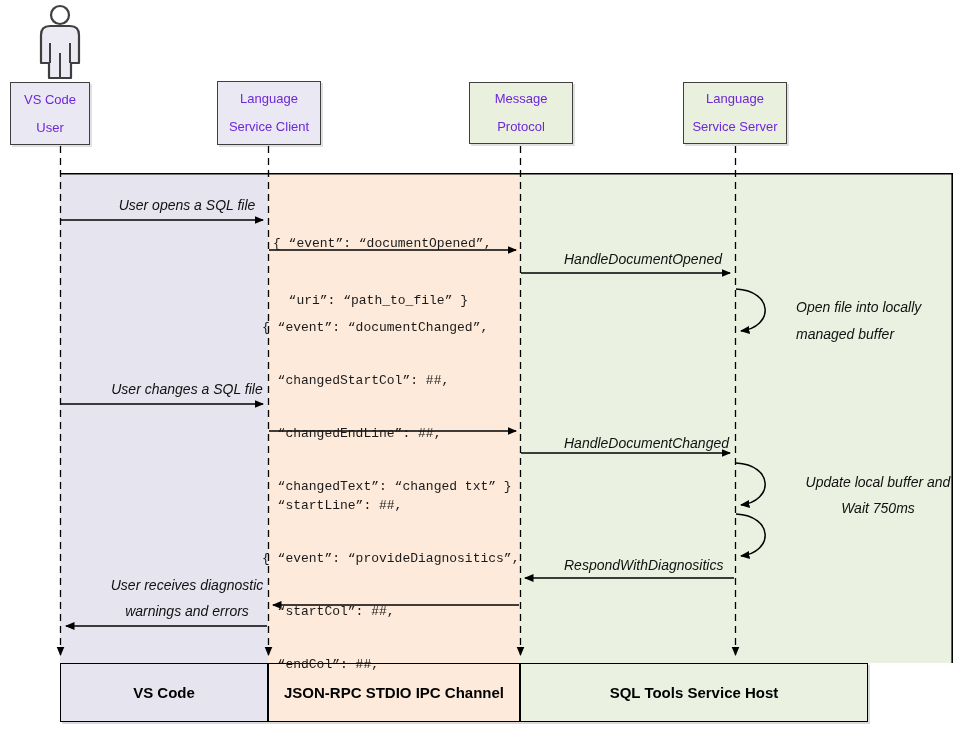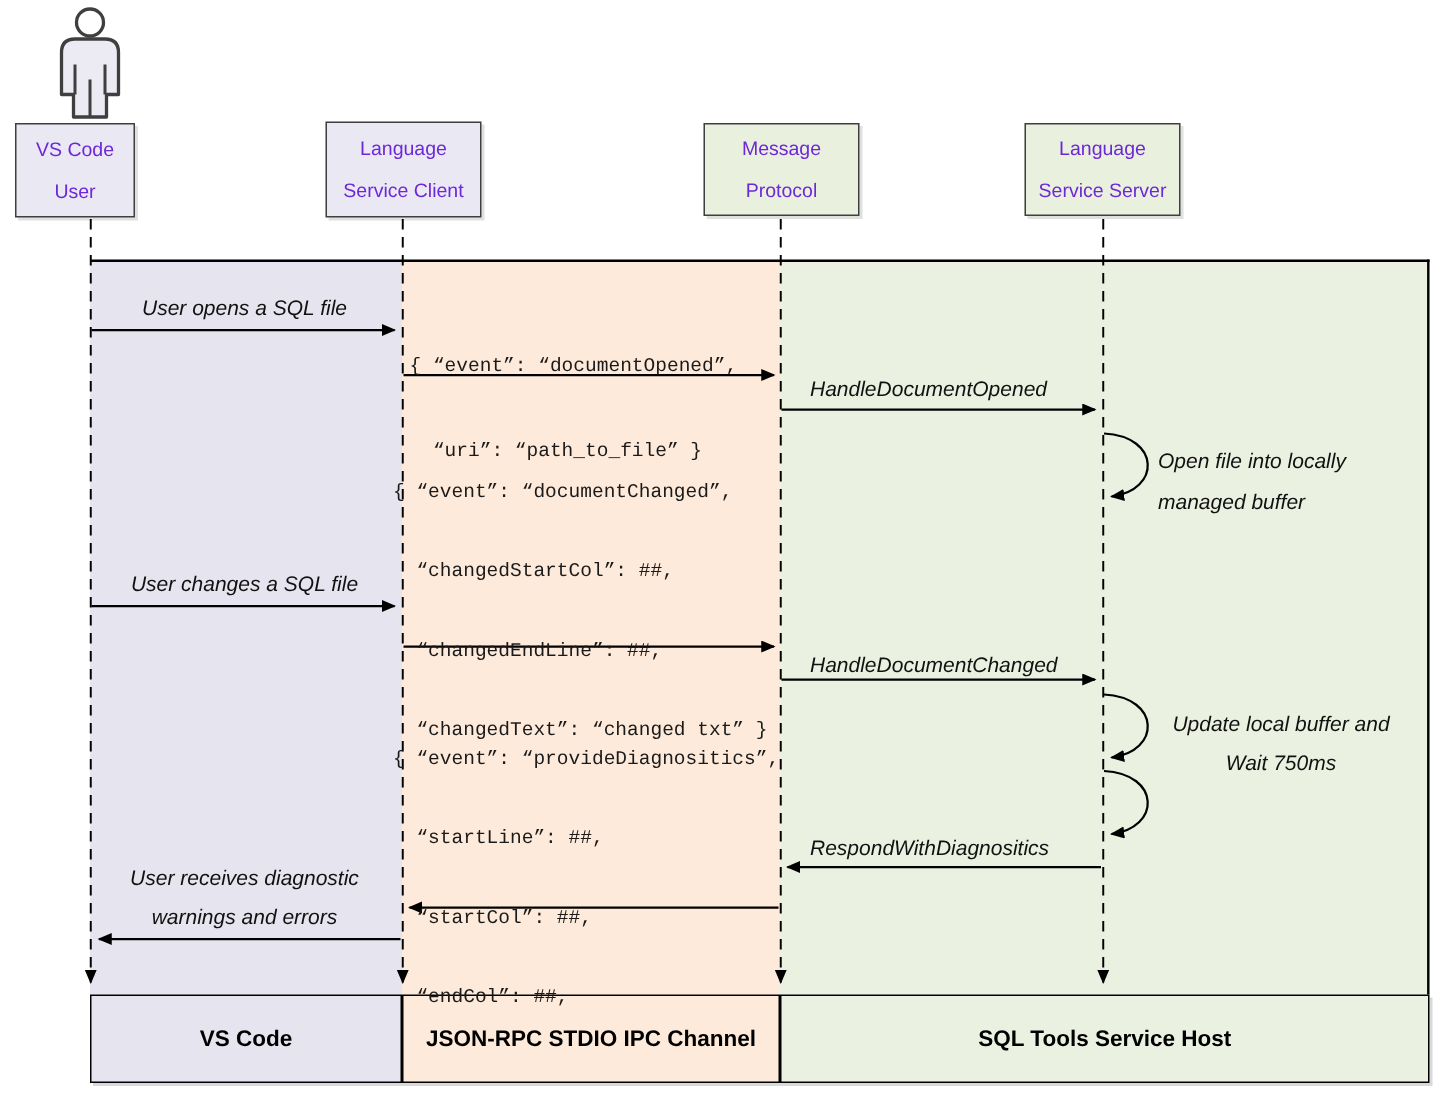--- a/index.html
+++ b/index.html
@@ -20,24 +20,24 @@
   .lane-2{left:268px;width:252px;background:#fdeada;}
   .lane-3{left:520px;width:433px;background:#ebf1e1;}
 
   
   .bottom-box{position:absolute;top:663px;height:59px;display:flex;align-items:center;
     justify-content:center;border:1.6px solid #000;box-sizing:border-box;
     font-size:15px;font-weight:bold;color:#000;
     box-shadow:2px 2px 0 rgba(130,130,130,0.3);}
   .bb-1{left:60px;width:208px;background:#e6e4ee;}
   .bb-2{left:268px;width:252px;background:#fdeada;}
-  .bb-3{left:520px;width:433px;background:#ebf1e1;}
+  .bb-3{left:520px;width:348px;background:#ebf1e1;}
 
   
-  .lbl{position:absolute;font-style:italic;font-size:14px;color:#111;white-space:pre-line;}
+  .lbl{position:absolute;font-style:italic;font-size:14px;color:#111;white-space:pre-line;padding-left:24px;}
   .lbl-center{text-align:center;}
   .mono{position:absolute;font-family:"Liberation Mono",monospace;font-size:13px;
         color:#1a1a1a;white-space:pre;}
   .mono div{height:23px;line-height:23px;}
   .mono.wide div{height:27px;line-height:27px;}
 
   svg.overlay{position:absolute;left:0;top:0;pointer-events:none;}
 </style>
 </head>
 <body>
@@ -131,20 +131,20 @@
   </div>
 
   <div class="mono" style="left:262px;top:286px;">
     <div>{ “event”: “documentChanged”,</div>
     <div>  “changedStartCol”: ##,</div>
     <div>  “changedEndLine”: ##,</div>
     <div>  “changedText”: “changed txt” }</div>
   </div>
 
   <div class="mono" style="left:262px;top:464px;">
+    <div>  “startLine”: ##,</div>
     <div>{ “event”: “provideDiagnositics”,</div>
-    <div>  “startLine”: ##,</div>
     <div>  “startCol”: ##,</div>
     <div>  “endCol”: ##,</div>
     
   </div>
 
 </div>
 
 </body></html>

